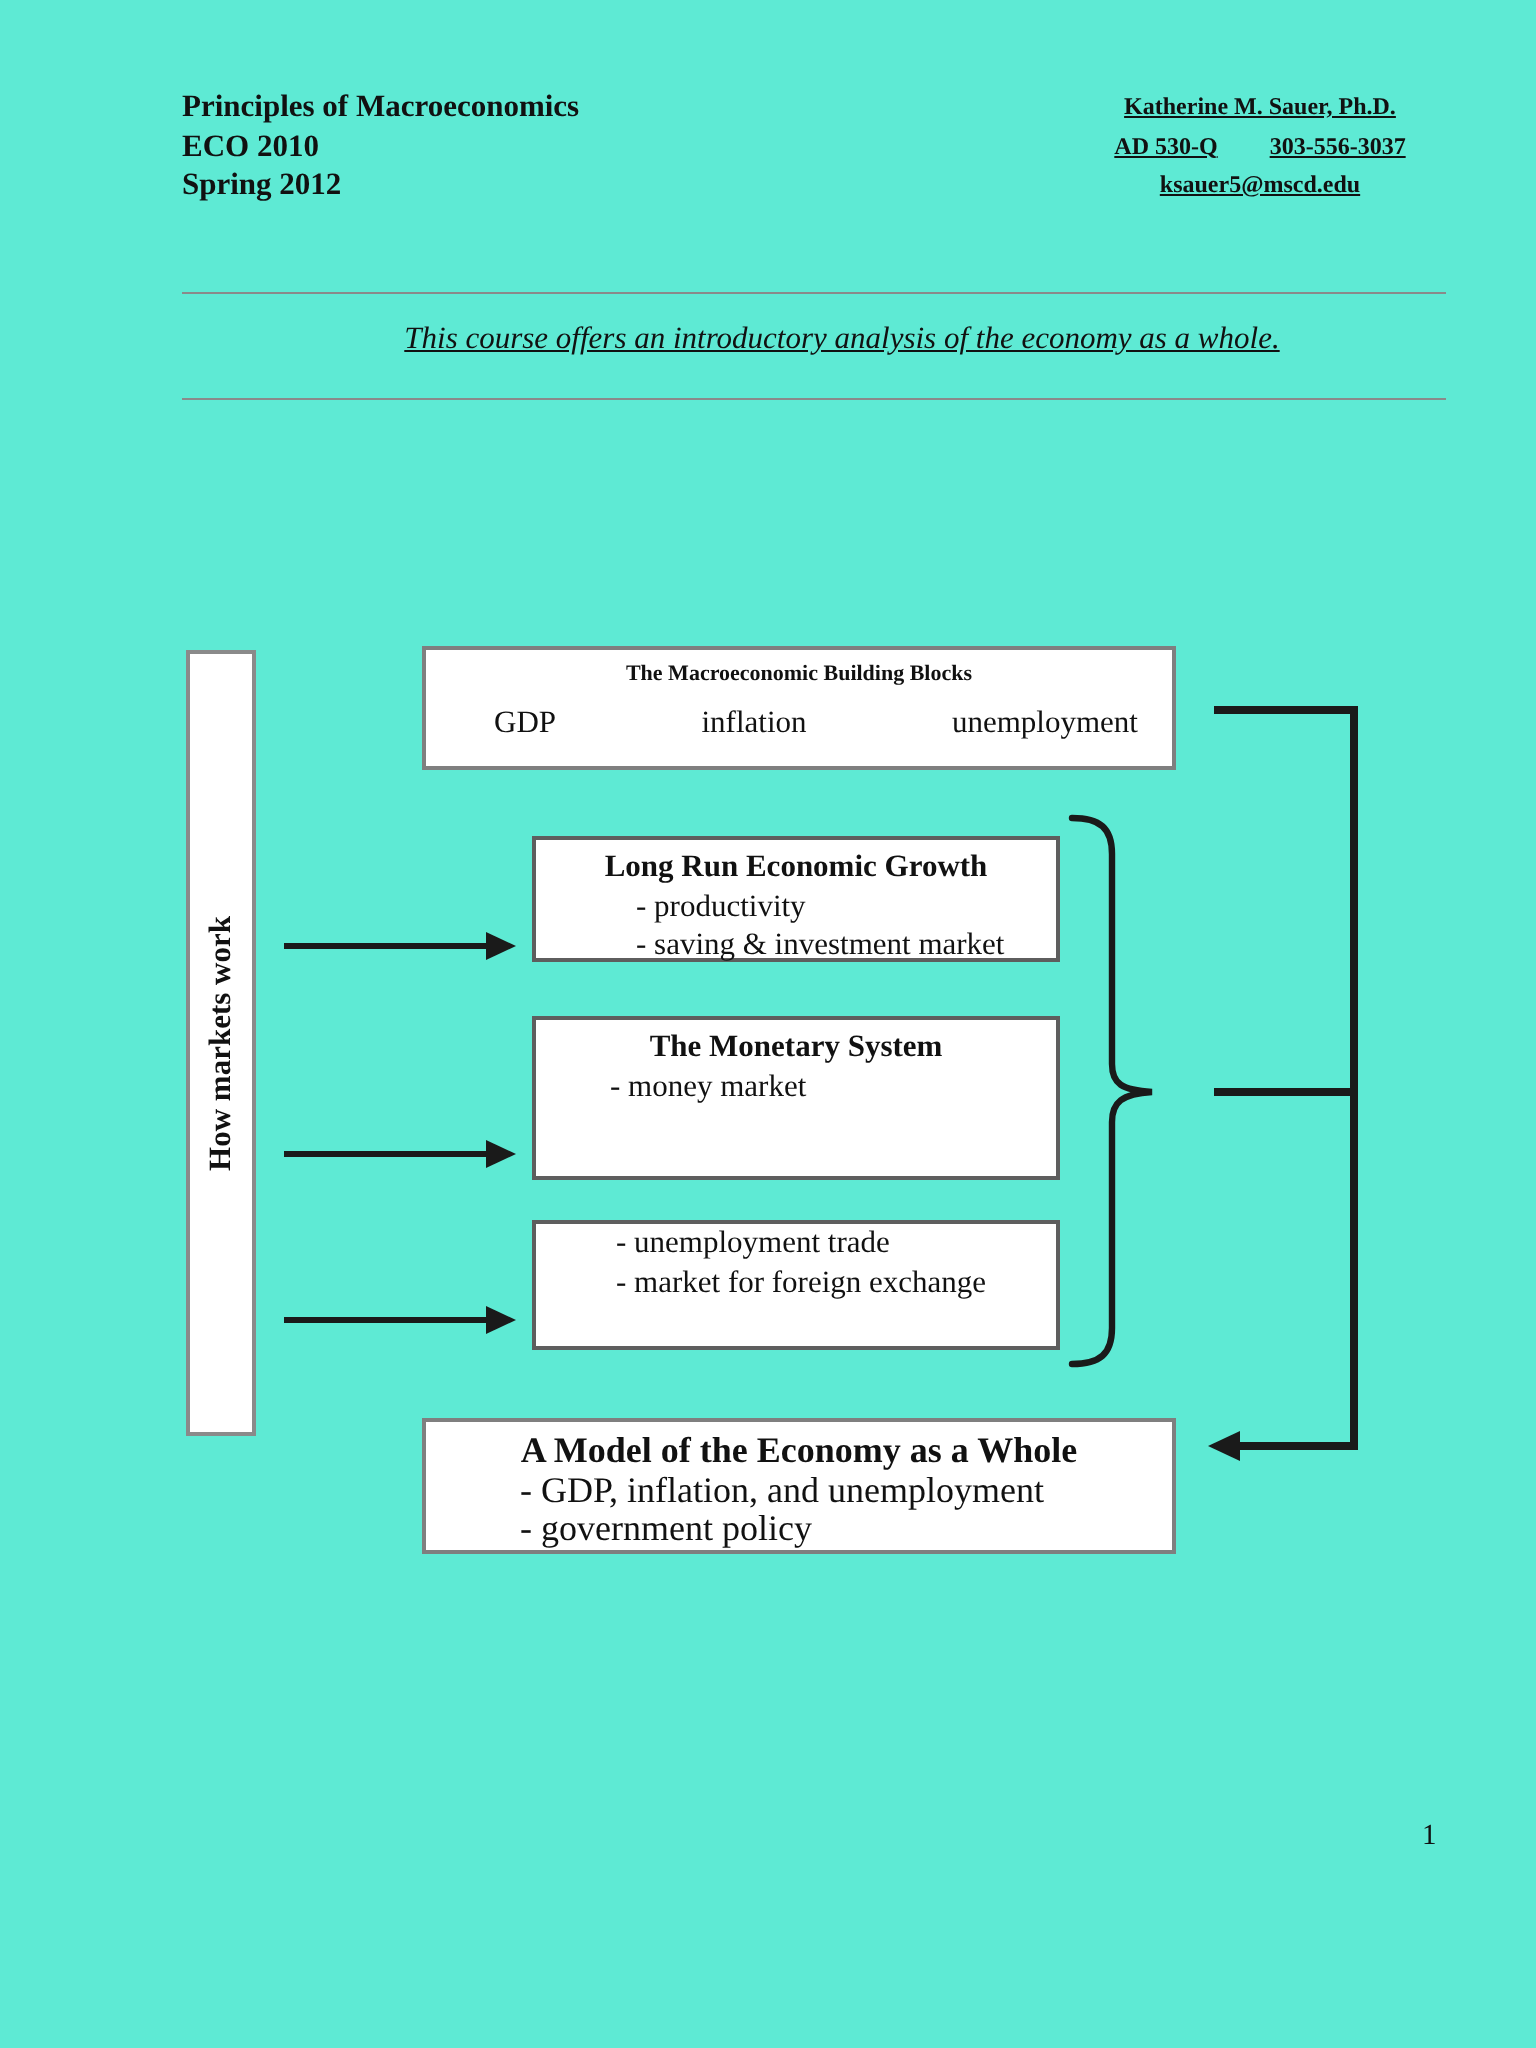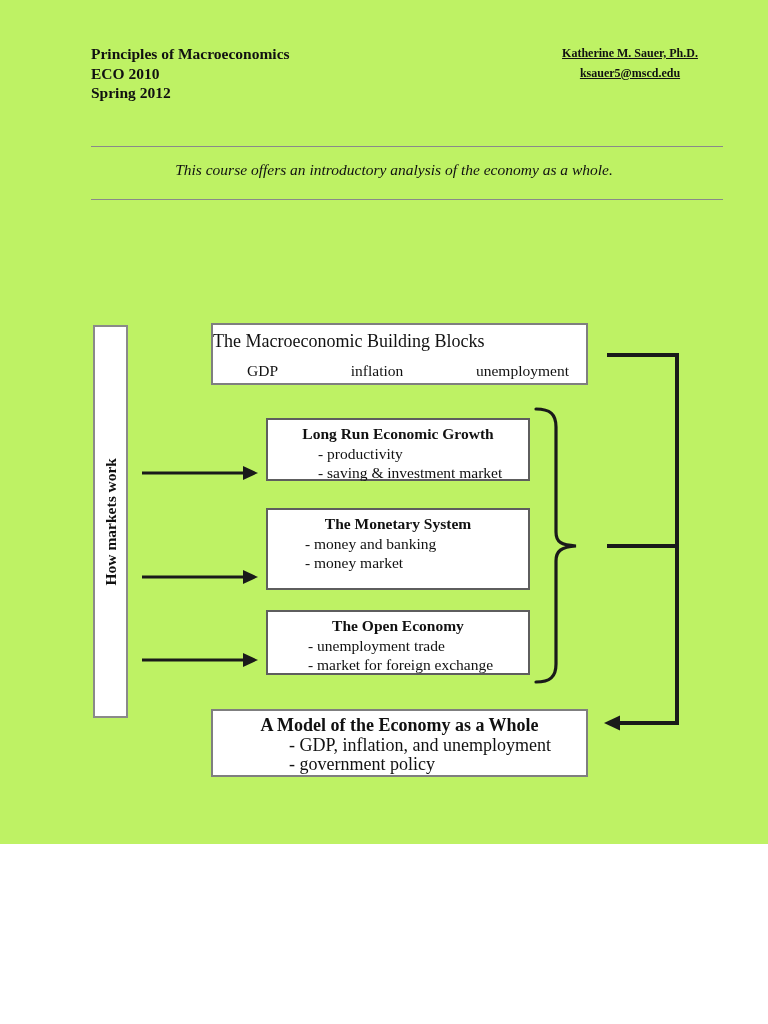--- a/index.html
+++ b/index.html
@@ -1,54 +1,54 @@
 <!DOCTYPE html>
 <html><head>
 <meta charset="utf-8">
 <style>
   * { margin:0; padding:0; box-sizing:border-box; }
   html,body { background:#ffffff; }
   .page {
-    position:relative; width:768px; height:844px; background:#bef264;
+    position:relative; width:768px; height:1024px; background:#5eead4;
     font-family:"Liberation Serif","DejaVu Serif",serif; color:#111111;
     overflow:hidden;
   }
   
   .hdr-left {
     position:absolute; left:91px; top:44px;
     font-weight:bold; font-size:15.5px; line-height:19.5px; white-space:nowrap;
   }
   .hdr-right {
     position:absolute; left:532px; top:44px; width:196px; text-align:center;
     font-weight:bold; font-size:12px; line-height:19.5px; white-space:nowrap;text-decoration:underline;
   }
   .hdr-right .phone { margin-left:26px; }
   
   .rule { position:absolute; left:91px; width:632px; border-top:1.5px solid #8a8a8a; }
   .rule-top { top:146px; }
   .rule-bottom { top:199px; }
   .course-desc {
-    position:absolute; left:78px; top:161px; width:632px; text-align:center;
-    font-style:italic; font-size:15.5px;
+    position:absolute; left:105px; top:161px; width:632px; text-align:center;
+    font-style:italic; font-size:15.5px;text-decoration:underline;
   }
   
   .vbox {
     position:absolute; left:93px; top:325px; width:35px; height:393px;
     border:2px solid #8a8a8a; background:#ffffff;
     display:flex; align-items:center; justify-content:center;
   }
   .vbox span {
     writing-mode:vertical-rl; transform:rotate(180deg);
     font-weight:bold; font-size:15.5px; white-space:nowrap;
   }
   .topbox {
     position:absolute; left:211px; top:323px; width:377px; height:62px;
     border:2px solid #7f7f7f; background:#ffffff;
   }
-  .topbox .title { margin-top:6px; font-weight:normal; font-size:18px; }
+  .topbox .title { margin-top:6px; text-align:center; font-weight:bold; font-size:11px; }
   .terms {
     display:flex; justify-content:space-between; margin-top:10px;
     padding:0 17px 0 34px; font-size:15.5px;align-items:flex-end;
   }
   .tbox {
     position:absolute; left:266px; width:264px;
     border:2px solid #5e5e5e; background:#ffffff; font-size:15.5px;
   }
   .tbox .title { text-align:center; font-weight:bold; margin-top:4px; line-height:19.5px; }
   .tbox .item { line-height:19.5px; }
@@ -56,36 +56,37 @@
   .box-b { top:508px; height:82px; }
   .box-c { top:610px; height:65px; }
   .box-a .item { padding-left:50px; }
   .box-b .item { padding-left:37px; }
   .box-c .item { padding-left:40px; }
   .modelbox {
     position:absolute; left:211px; top:709px; width:377px; height:68px;
     border:2px solid #7f7f7f; background:#ffffff; font-size:18px;
   }
   .modelbox .title { text-align:center; font-weight:bold; margin-top:5px; line-height:19.5px; }
-  .modelbox .item { padding-left:76px; line-height:19.5px; }
+  .modelbox .item { padding-left:47px; line-height:19.5px; }
   .diagram-lines { position:absolute; left:0; top:0; width:768px; height:1024px; pointer-events:none; }
   .pagenum { position:absolute; left:711px; top:910px; font-size:14.5px; }
 </style>
 </head>
 <body>
 
 <div class="page">
 
   <div class="hdr-left">
     <div>Principles of Macroeconomics</div>
     <div>ECO 2010</div>
     <div>Spring 2012</div>
   </div>
   <div class="hdr-right">
     <div>Katherine M. Sauer, Ph.D.</div>
+    <div><span>AD 530-Q</span><span class="phone">303-556-3037</span></div>
     <div>ksauer5@mscd.edu</div>
   </div>
 
   <div class="rule rule-top"></div>
   <div class="course-desc">This course offers an introductory analysis of the economy as a whole.</div>
   <div class="rule rule-bottom"></div>
 
   <svg class="diagram-lines" viewBox="0 0 768 1024" xmlns="http://www.w3.org/2000/svg">
 
     <g>
@@ -125,26 +126,24 @@
   </div>
 
   <div class="tbox box-a">
     <div class="title">Long Run Economic Growth</div>
     <div class="item">- productivity</div>
     <div class="item">- saving &amp; investment market</div>
   </div>
 
   <div class="tbox box-b">
     <div class="title">The Monetary System</div>
-    <div class="item">- money and banking</div>
     <div class="item">- money market</div>
   </div>
 
   <div class="tbox box-c">
-    <div class="title">The Open Economy</div>
     <div class="item">- unemployment trade</div>
     <div class="item">- market for foreign exchange</div>
   </div>
 
   <div class="modelbox">
     <div class="title">A Model of the Economy as a Whole</div>
     <div class="item">- GDP, inflation, and unemployment</div>
     <div class="item">- government policy</div>
   </div>
 

